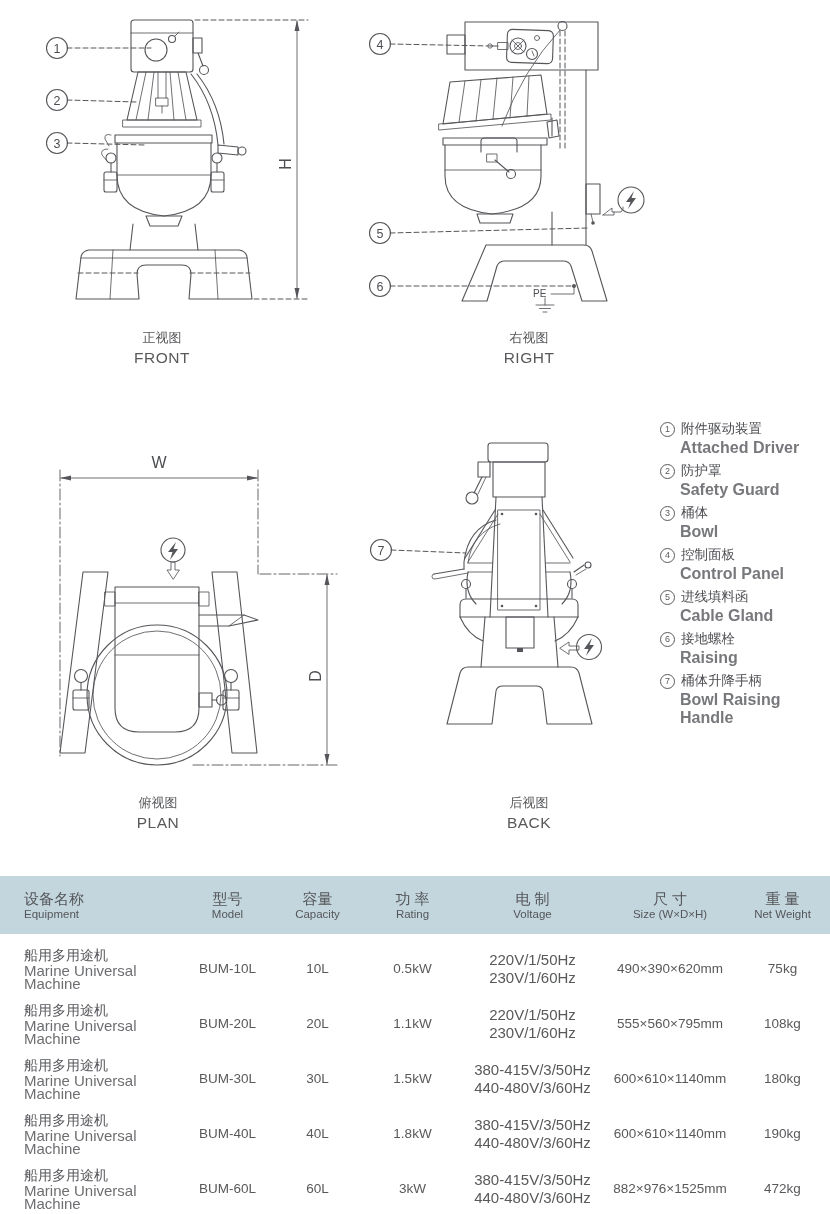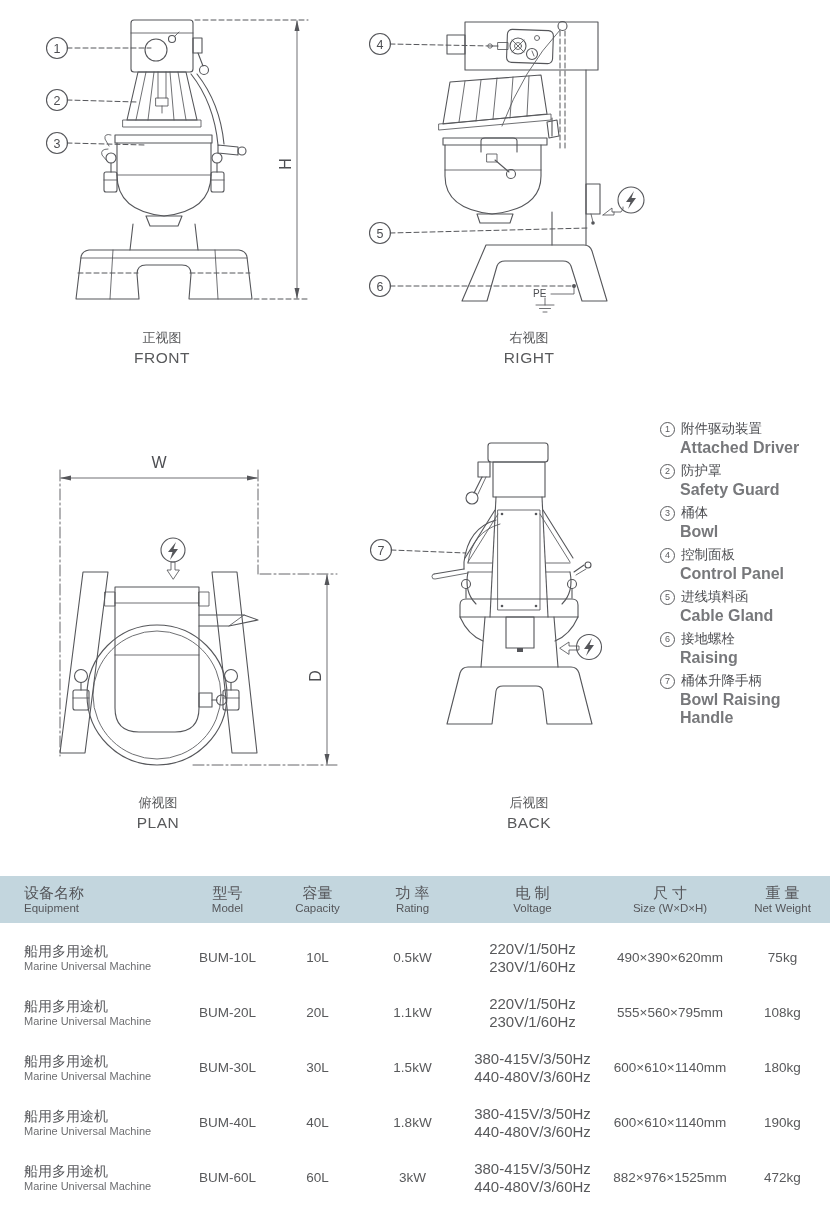--- a/index.html
+++ b/index.html
@@ -22,31 +22,31 @@
   
   .legend{position:absolute;left:660px;top:420px;width:170px;}
   .legend-item{margin-bottom:5px;}
   .legend-line1{display:flex;align-items:center;gap:6px;}
   .lnum{display:inline-block;flex:0 0 auto;width:13px;height:13px;border:1px solid #5a5b5e;border-radius:50%;font-size:9px;line-height:13px;text-align:center;color:#5a5b5e;}
   .legend-zh{font-size:13.5px;color:#4d4e52;}
   .legend-en{font-size:16px;color:#77787b;margin-left:20px;margin-top:1px;font-weight:bold;}
   
   .spec-table{position:absolute;left:0;top:876px;width:830px;}
   .grid7{display:grid;grid-template-columns:185px 85px 95px 95px 145px 130px 95px;}
-  .spec-header{background:#c3d6de;height:47px;align-items:center;}
+  .spec-header{background:#c3d6de;height:58px;align-items:center;}
   .h-cell{text-align:center;color:#55565a;}
   .h-cell .zh{font-size:15px;line-height:17px;}
   .h-cell .en{font-size:11.5px;line-height:14px;}
   .h-cell.first{text-align:left;padding-left:24px;}
   .spec-rows{padding-top:7px;}
   .spec-row{height:55px;align-items:center;color:#58595b;}
   .cell{text-align:center;font-size:13.5px;}
   .cell.equip{text-align:left;padding-left:24px;}
   .cell.equip .zh{font-size:14px;line-height:17px;color:#55565a;}
-  .cell.equip .en{font-size:11px;line-height:13px;color:#6d6e71;}
+  .cell.equip .en{font-size:15px;line-height:13px;color:#6d6e71;}
   .cell.volt{font-size:15px;line-height:18px;}
 </style>
 </head>
 <body>
 
 <svg class="abs" style="left:25px;top:8px;" width="290" height="300" viewBox="0 0 290 300">
   <g>
 
     <rect class="ln" x="106" y="12" width="62" height="52" rx="3"></rect>
     <line class="ln thin" x1="106" y1="25" x2="168" y2="25"></line>

